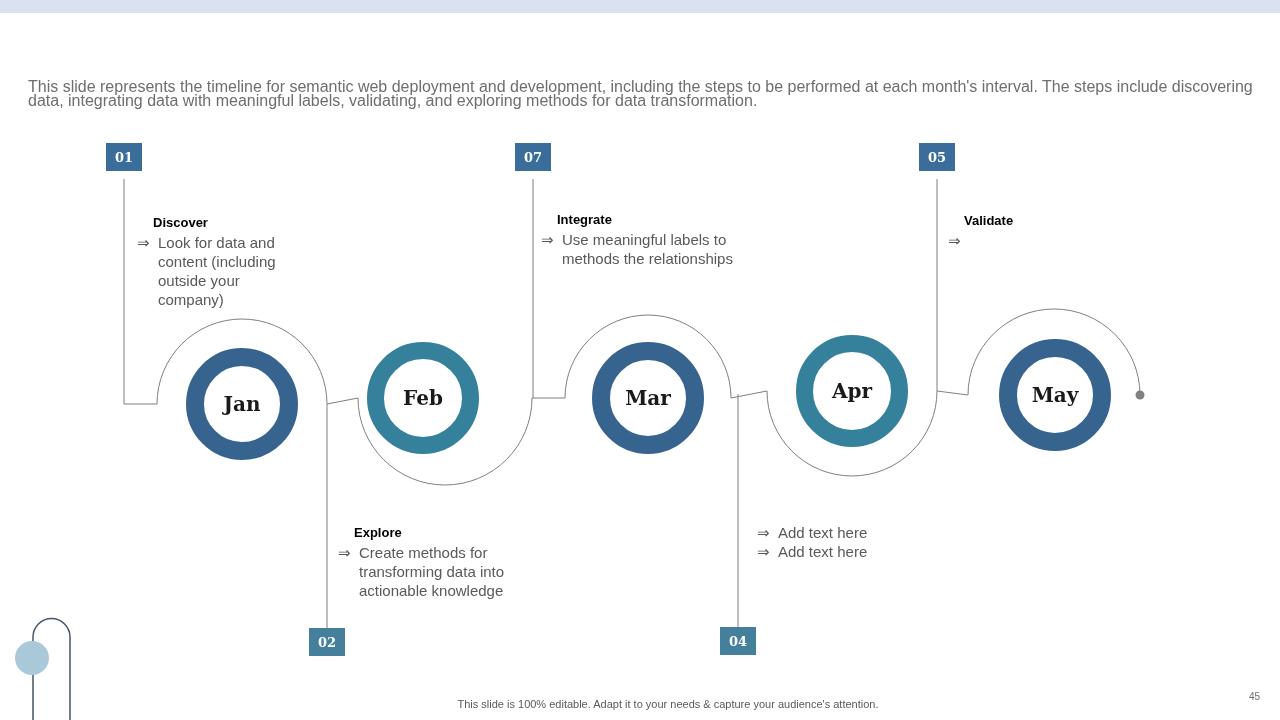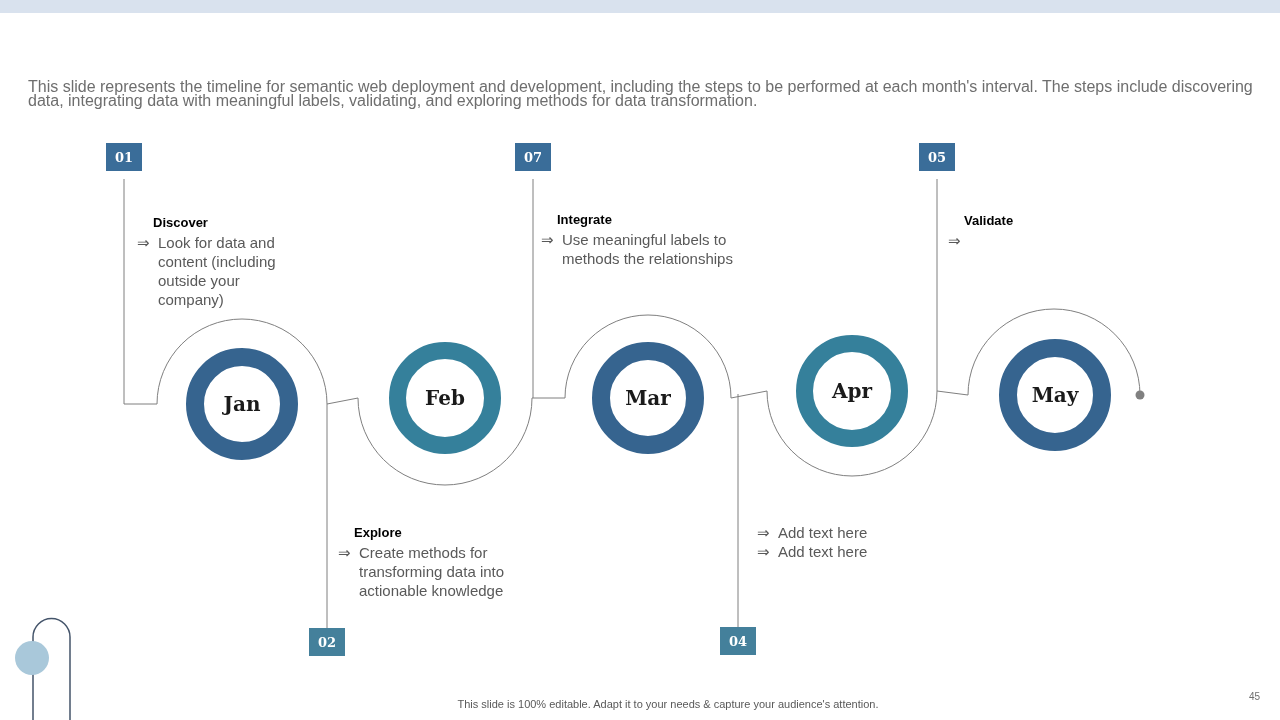--- a/index.html
+++ b/index.html
@@ -51,21 +51,21 @@
 
   <div class="badge dark" style="left:106px;top:143px">01</div>
   <div class="badge dark" style="left:515px;top:143px">07</div>
   <div class="badge dark" style="left:919px;top:143px">05</div>
   <div class="badge teal" style="left:309px;top:628px">02</div>
   <div class="badge teal" style="left:720px;top:627px">04</div>
 
   <div class="ring dark" style="left:186px;top:348px">
     <span>Jan</span>
   </div>
-  <div class="ring teal" style="left:389px;top:342px">
+  <div class="ring teal" style="left:367px;top:342px">
     <span>Feb</span>
   </div>
   <div class="ring teal" style="left:796px;top:335px">
     <span>Apr</span>
   </div>
   <div class="ring dark" style="left:592px;top:342px">
     <span>Mar</span>
   </div>
   <div class="ring dark" style="left:999px;top:339px">
     <span>May</span>

